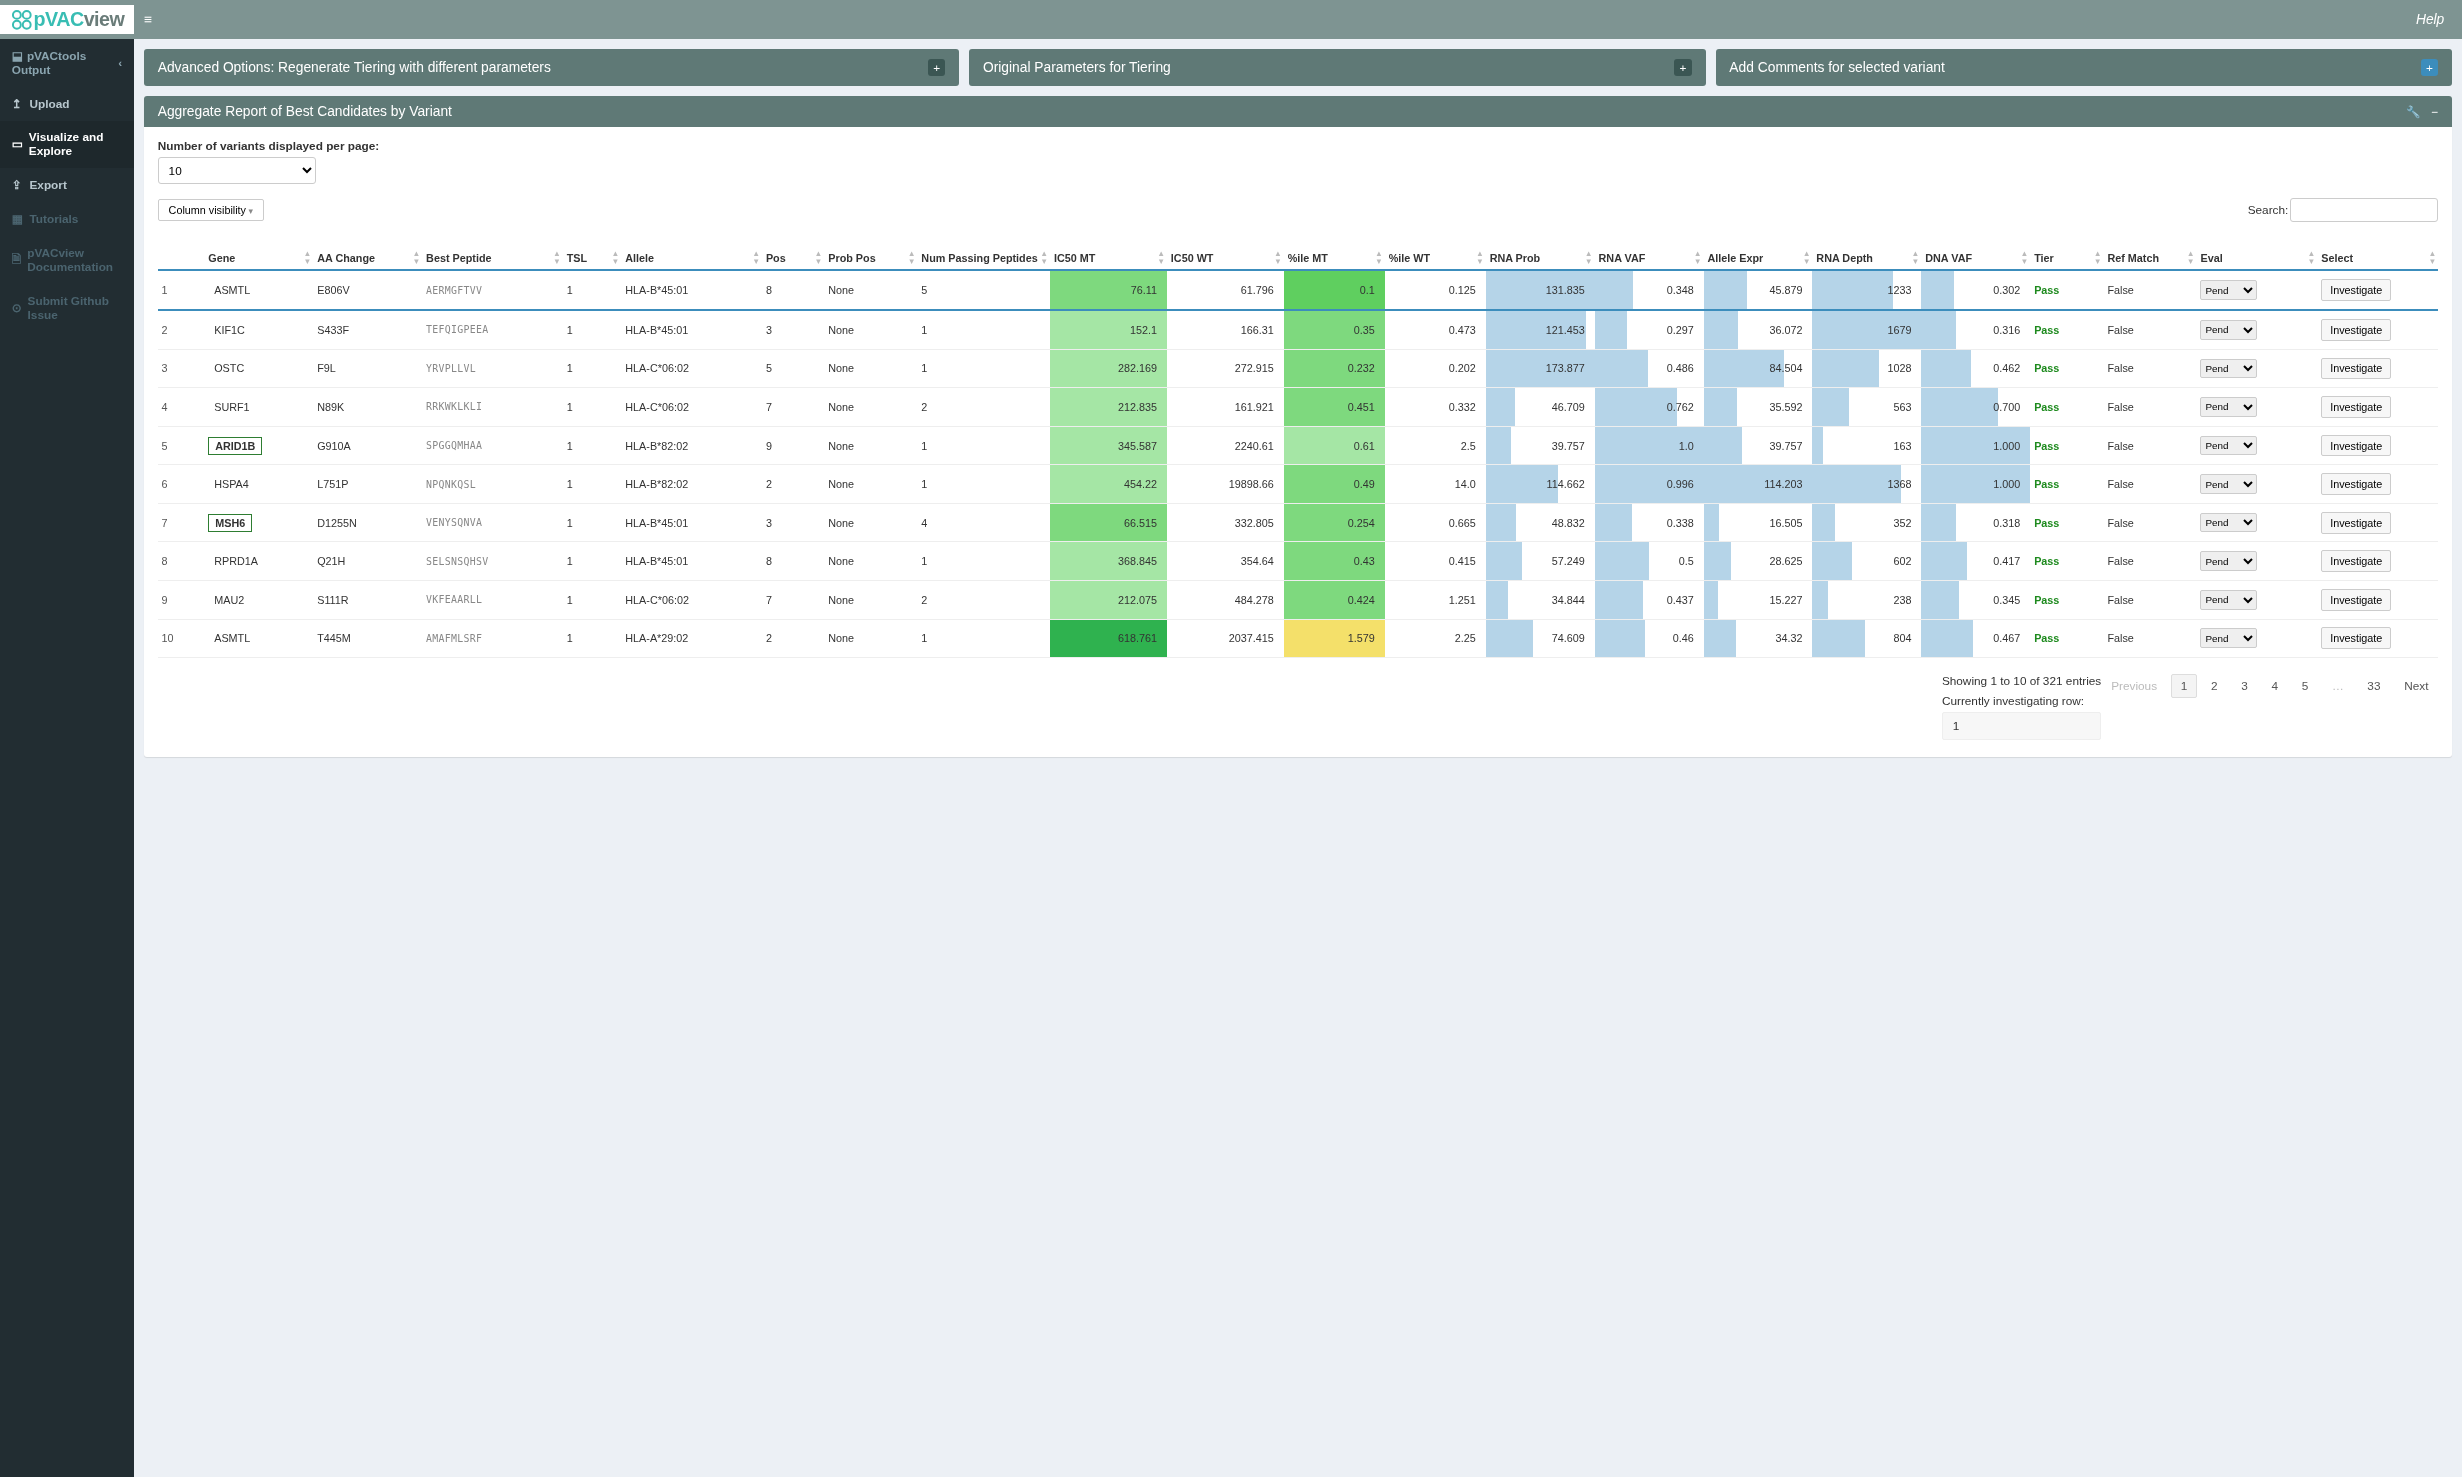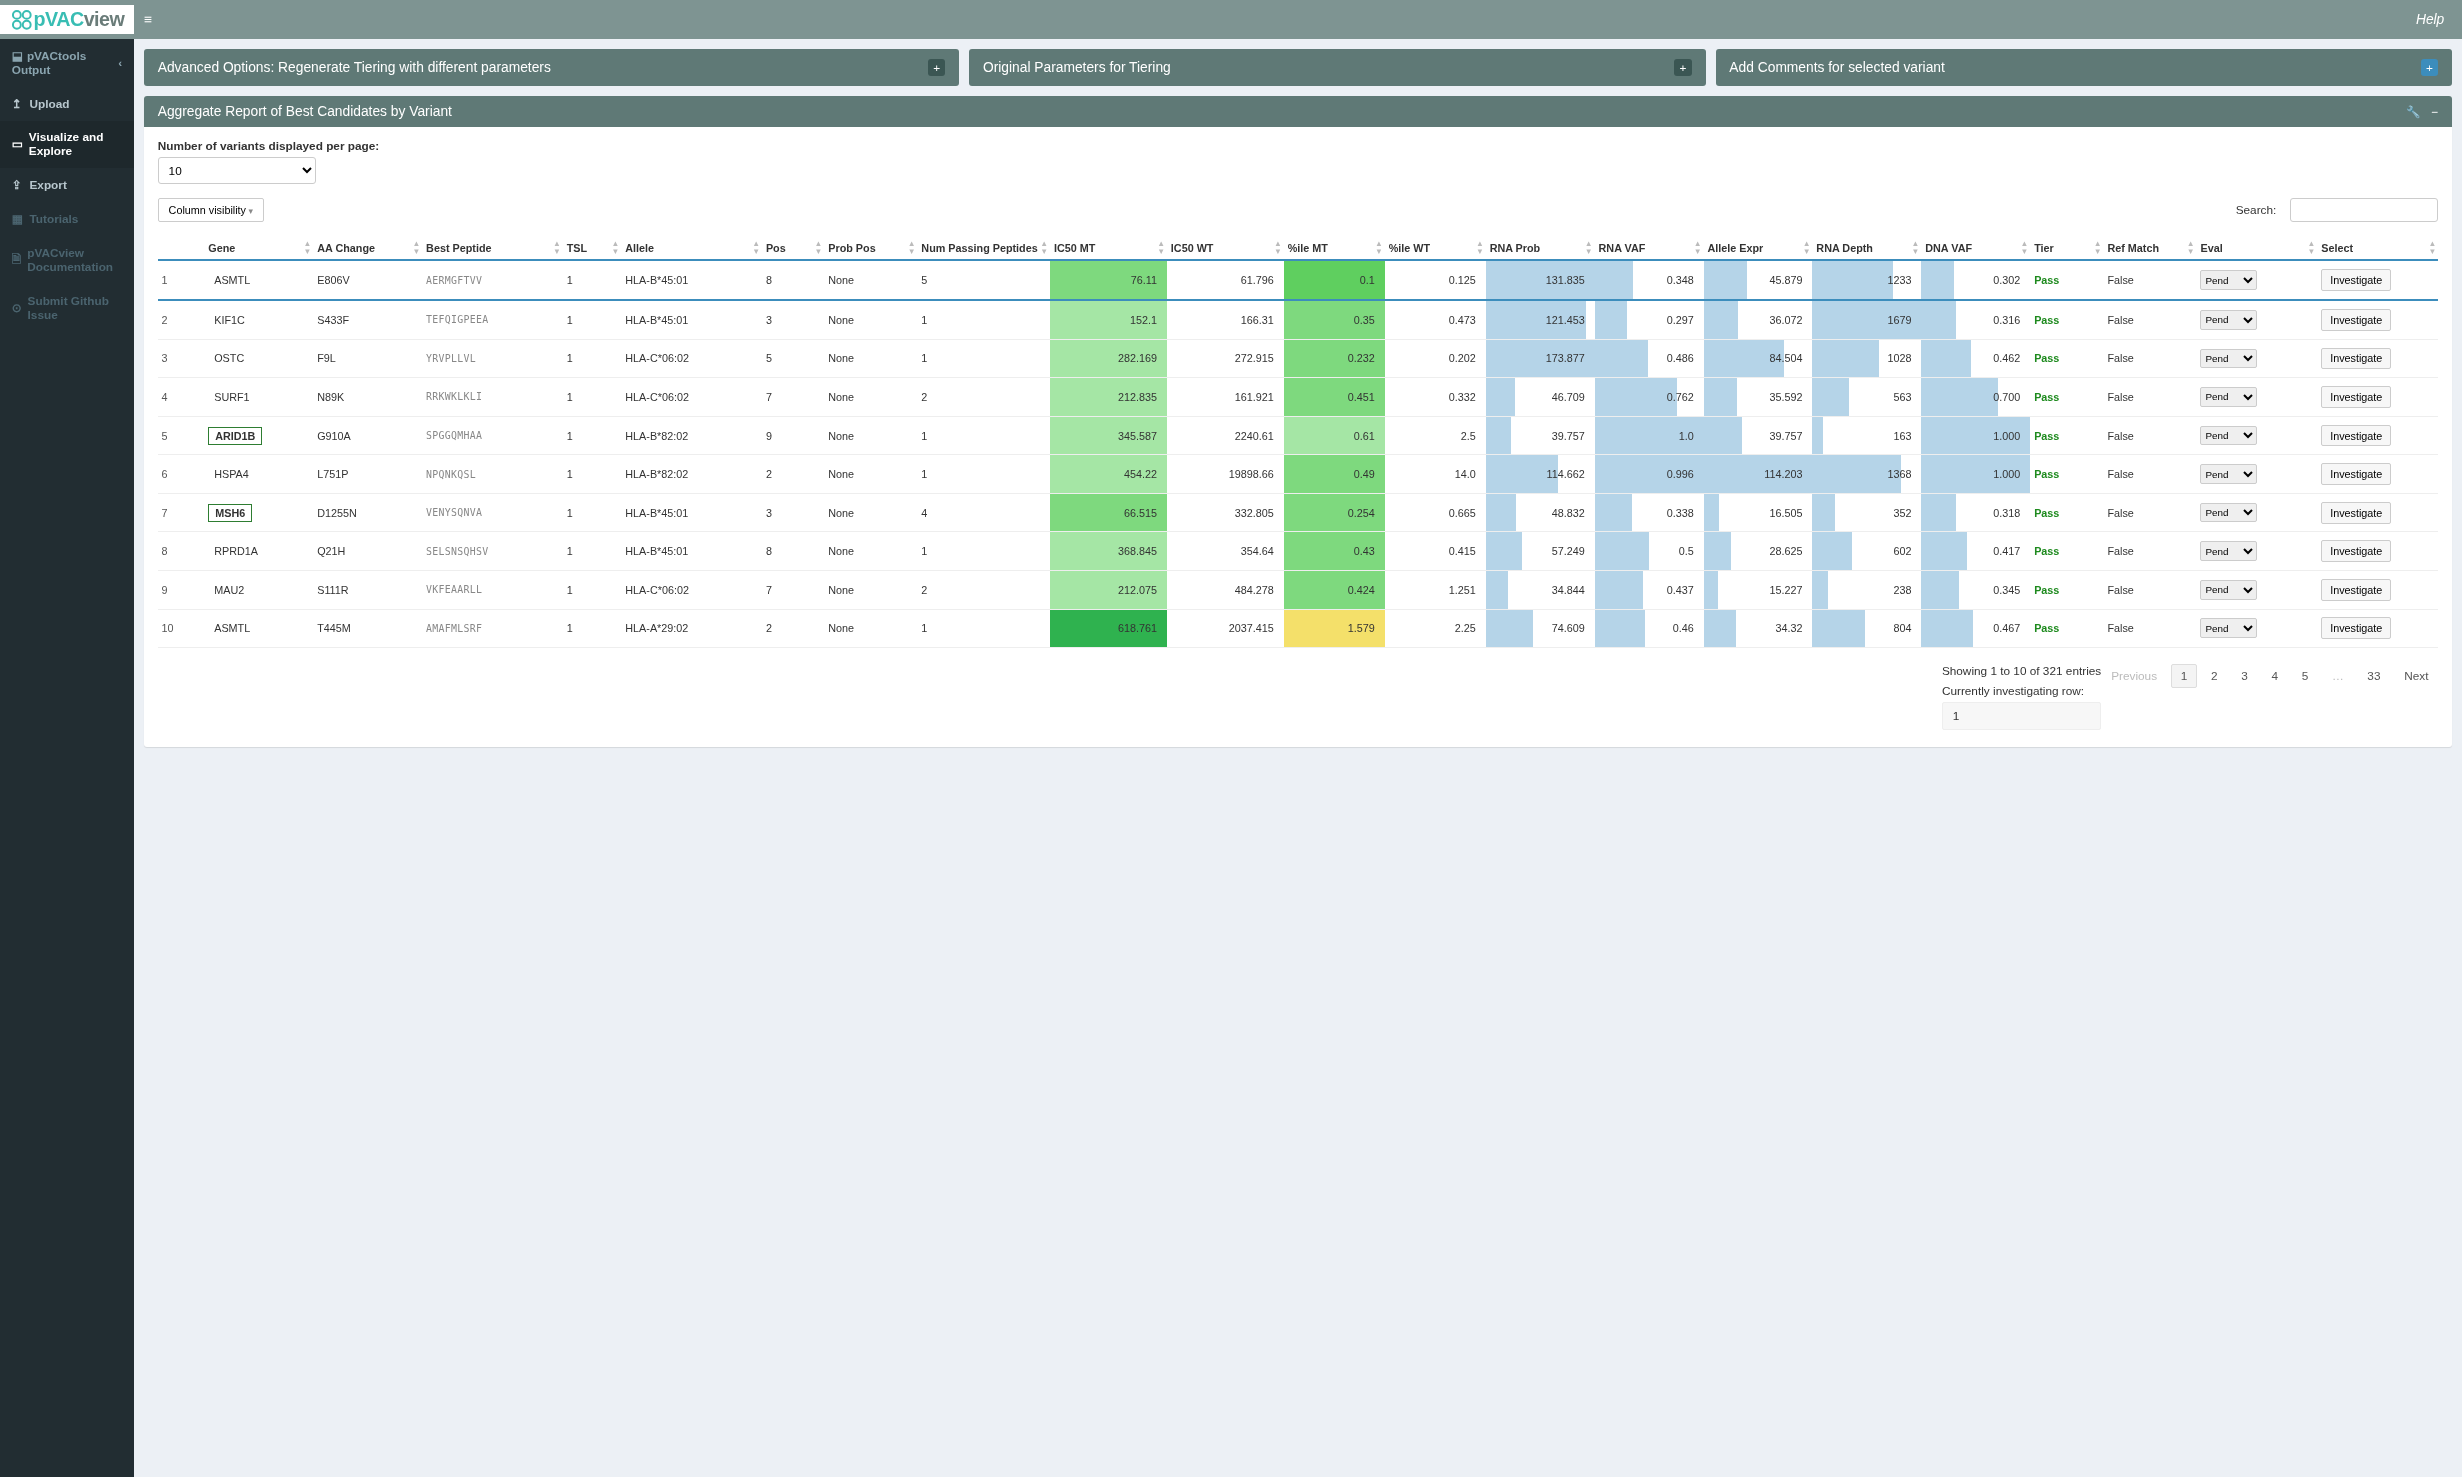--- a/index.html
+++ b/index.html
@@ -27,24 +27,24 @@
 .panel-btn.small { flex:0.9; }
 .plus-box { background:#3b5653; width:17.7px; height:17.7px; border-radius:3px; display:flex; align-items:center;justify-content:center; font-size:11.8px; }
 .plus-box.blue { background:#3c8dbc; }
 .report-box { background:#fff; border-radius:3px; box-shadow:0 1px 1px rgba(0,0,0,0.1); }
 .report-header { background:#5f7976; color:#fff; padding:7.9px 13.8px; border-radius:3px 3px 0 0; display:flex; align-items:center; justify-content:space-between; font-size:13.8px; }
 .report-header .tools { display:flex; gap:9.9px; font-size:11.8px; }
 .report-body { padding:11.8px 13.8px 17.7px; }
 .controls-row { margin-bottom:3.9px; font-size:11.8px; font-weight:600; }
 .select-wrap { margin-top:3.9px; margin-bottom:13.8px; }
 .select-wrap select { width:158px; height:27.6px; border:1px solid #ccc; border-radius:3px; padding:0 5.9px; font-size:11.8px; background:#fff; }
-.toolbar-row { display:flex; justify-content:space-between; margin-bottom:14px; }
+.toolbar-row { display:flex; align-items:center; justify-content:space-between; margin-bottom:24px; }
 .colvis-btn { border:1px solid #ccc; background:#fff; padding:3.9px 9.9px; font-size:10.8px; border-radius:2px; cursor:pointer; }
 .colvis-btn::after { content:" \25BE"; color:#888; font-size:8.9px; }
-.search-wrap { font-size:11.8px; display:flex; align-items:center; gap:14px; }
+.search-wrap { font-size:11.8px; display:flex; align-items:center; gap:2px; }
 .search-wrap input { height:23.6px; width:148px; border:1px solid #ccc; border-radius:3px; padding:0 5.9px; font-size:11.8px; }
 table.dt { width:100%; border-collapse:collapse; font-size:10.8px; table-layout:fixed; }
 table.dt thead th { font-weight:700; font-size:10.8px; text-align:left; padding:5.9px 3.9px; border-bottom:1px solid #111; position:relative; white-space:nowrap; }
 table.dt thead th .sorter { color:#bbb; font-size:7.9px; position:absolute; right:2px; top:50%; transform:translateY(-50%); line-height:7.9px; }
 table.dt tbody td { padding:7.9px 3.9px; border-bottom:1px solid #eee; vertical-align:middle; white-space:nowrap; }
 table.dt tbody tr.sel td { border-top:2px solid #3c8dbc; border-bottom:2px solid #3c8dbc; }
 .idx-col { width:21.7px; color:#555; }
 .mono { font-family: Menlo, Consolas, monospace; font-size:9.9px; letter-spacing:0.3px; text-transform:uppercase; color:#888; }
 .gene-box span { display:inline-block; padding:2px 5.9px; }
 .gene-box.boxed span { border:1px solid #2e7d32; font-weight:700; }

